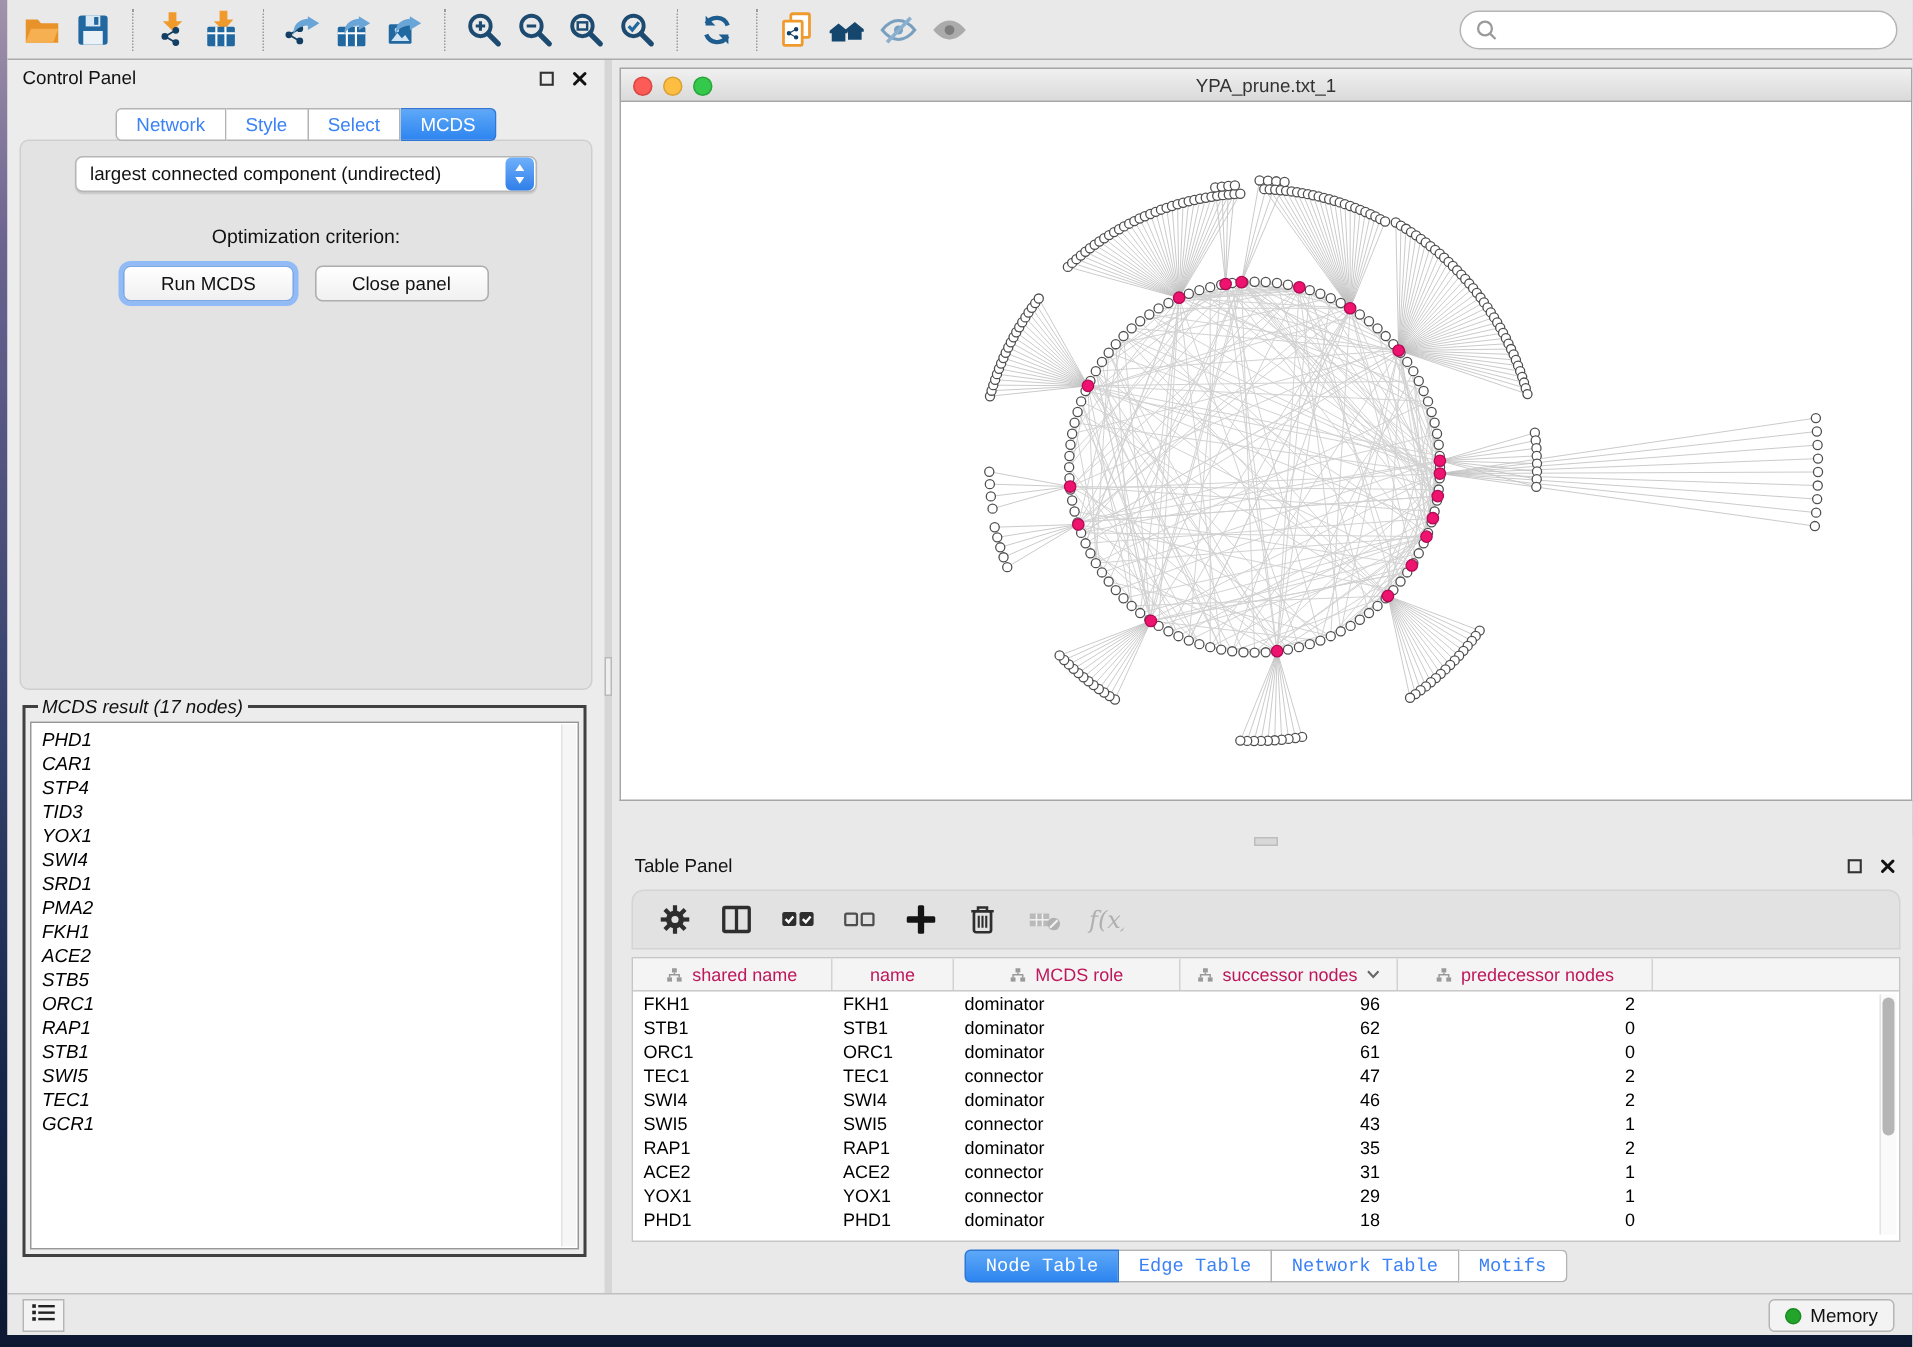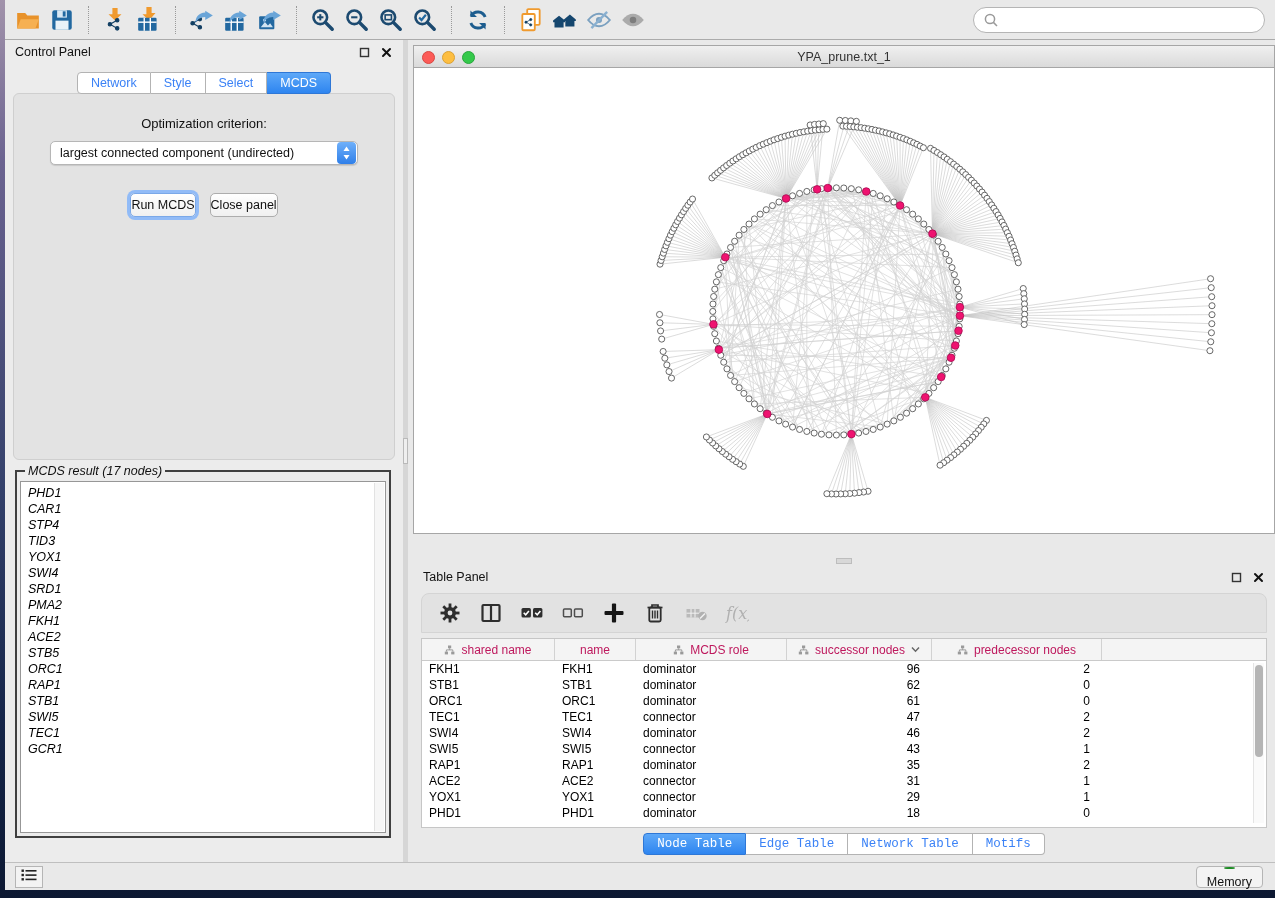--- a/index.html
+++ b/index.html
@@ -36,22 +36,22 @@
   #opt-label { text-align:center; margin-top:22px; font-size:13px; color:#111; }
   #select-row { margin:10px 36px 0 36px; }
   .select { height:24px; background:#fff; border:1px solid #b6b6b6; border-radius:5px;
     box-shadow:0 1px 1px rgba(0,0,0,.12); display:flex; align-items:center; }
   .select .sel-text { flex:1; font-size:12.5px; padding-left:9px; color:#111; white-space:nowrap; }
   .select .stepper { width:19px; height:22px; margin:0 1px 0 4px; border-radius:4px;
     background:linear-gradient(#6fb0fa,#2f7fe9); display:flex; flex-direction:column;
     align-items:center; justify-content:center; }
   #btn-row { display:flex; justify-content:center; gap:14px; margin-top:12px; }
   .mac-btn { height:24px; background:linear-gradient(#ffffff,#f0f0f0); border:1px solid #adadad;
-    border-radius:5px; font-size:12.5px; color:#111; padding:0 0;
-    font-family:"Liberation Sans",sans-serif;margin-top:16px; }
+    border-radius:5px; font-size:12.5px; color:#111; padding:0 24px;
+    font-family:"Liberation Sans",sans-serif; }
   .mac-btn.focused { box-shadow:0 0 0 3px rgba(110,170,255,.7); border-color:#7aa8e8; }
   #mcds-fieldset { position:absolute; left:10px; right:12px; top:424px; bottom:24px;
     border:2px solid #404040; padding:3px;font-style:italic; }
   #mcds-fieldset legend { font-size:12.5px; padding:0 3px; margin-left:5px; color:#111; }
   #mcds-list { position:relative; width:100%; height:100%; background:#fff; border:1px solid #979797;
     overflow:hidden; padding:3px 14px 0 7px; }
   .mcds-item { height:16px; font-size:12.5px; color:#000; line-height:16px; }
   #mcds-sb { position:absolute; right:1px; top:1px; bottom:1px; width:10px; background:#f6f6f6;
     border-left:1px solid #e2e2e2; }
 
@@ -97,21 +97,21 @@
   #tbl-thumb { position:absolute; left:1px; right:1px; top:2px; height:92px; background:#b5b5b5; border-radius:5px; }
   #tp-tabs-row { position:absolute; left:0; right:0; top:268px; text-align:center;font-family:Liberation Mono, monospace; }
 
   
   #status-bar { position:absolute; left:0; right:0; bottom:0; height:28px; background:#e9e9e9;
     border-top:1px solid #bfbfbf; }
   #list-btn { position:absolute; left:10px; top:3px; width:28px; height:22px; background:#f3f3f3;
     border:1px solid #b5b5b5; display:flex; align-items:center; justify-content:center; }
   #memory-btn { position:absolute; right:12px; top:3px; height:22px; background:#f3f3f3;
     border:1px solid #b5b5b5; border-radius:4px; display:flex; align-items:center;
-    padding:0 10px; gap:6px;flex-direction:column; }
+    padding:0 10px; gap:6px; }
   #memory-dot { width:11px; height:11px; border-radius:50%; background:#23a42a; border:1px solid #1b8a22; }
   #memory-label { font-size:12.5px; color:#111; }
 </style>
 </head>
 <body>
 
 <div id="desktop">
   <div id="app">
 
     <div id="toolbar">
@@ -296,32 +296,32 @@
             </svg>
           </span>
       </div>
       <div id="cp-tabs-row"><span class="seg" id="cp-tabs">
             <span class="tab">Network</span>
             <span class="tab">Style</span>
             <span class="tab">Select</span>
             <span class="tab sel">MCDS</span>
           </span></div>
       <div id="cp-body">
-        <div id="opt-label">Optimization criterion:</div>
         <div id="select-row">
           <div class="select">
             <span class="sel-text">largest connected component (undirected)</span>
             <span class="stepper">
               <svg width="9" height="16" viewBox="0 0 9 16">
                   <path d="M4.5 1.5 7.5 6h-6z" fill="#fff"></path>
                   <path d="M4.5 14.5 1.5 10h6z" fill="#fff"></path>
                 </svg>
             </span>
           </div>
         </div>
+        <div id="opt-label">Optimization criterion:</div>
         <div id="btn-row">
           <button class="mac-btn focused">Run MCDS</button>
           <button class="mac-btn">Close panel</button>
         </div>
       </div>
       <fieldset id="mcds-fieldset">
         <legend>MCDS result (17 nodes)</legend>
         <div id="mcds-list">
           <div class="mcds-item">PHD1</div>
             <div class="mcds-item">CAR1</div>

